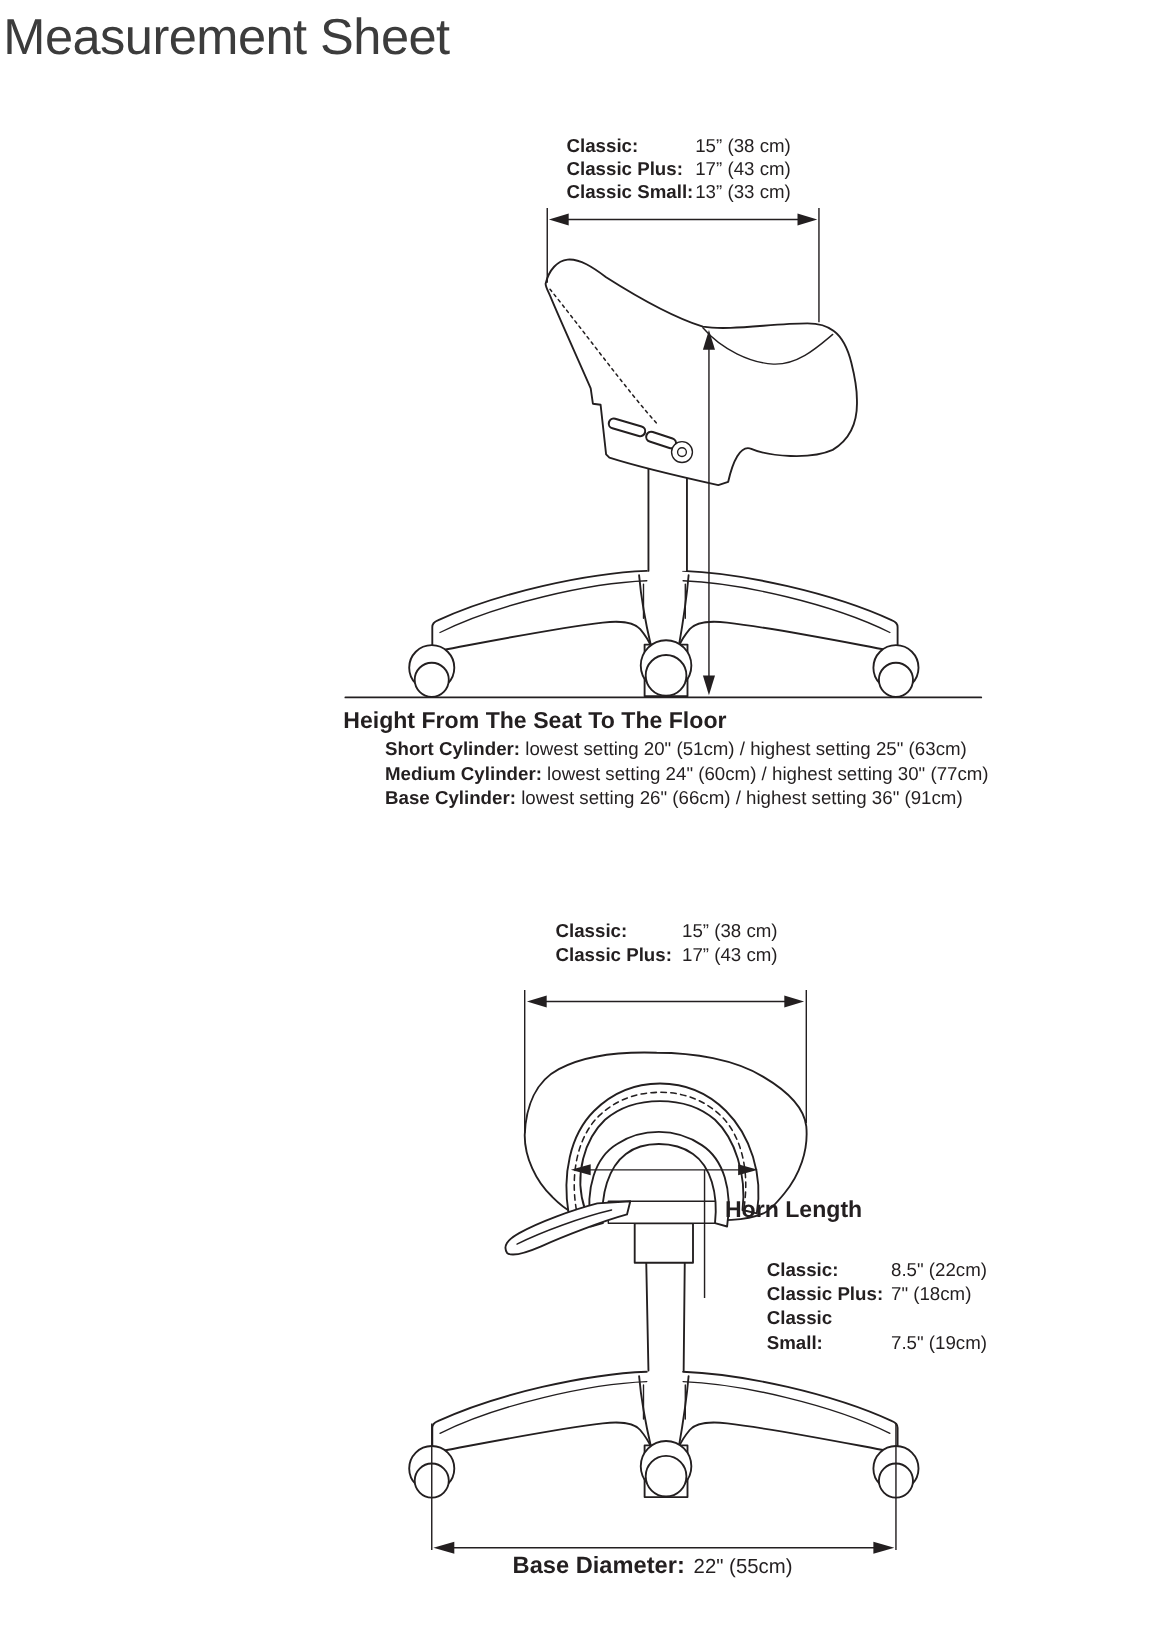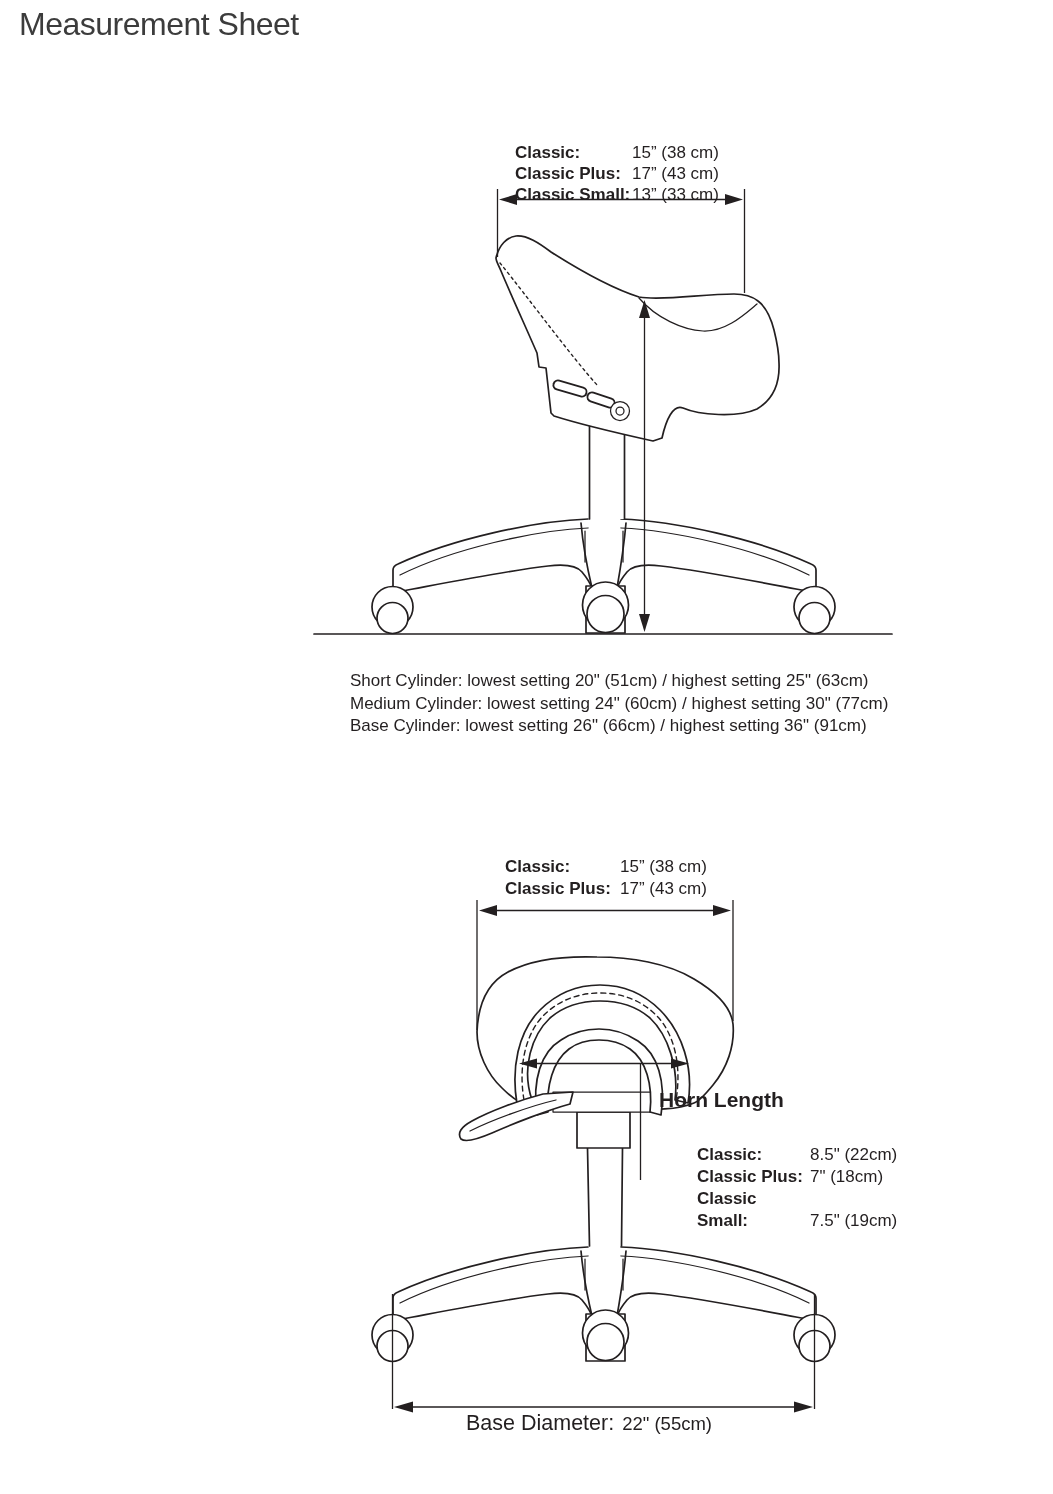--- a/index.html
+++ b/index.html
@@ -3,45 +3,45 @@
 <meta charset="utf-8">
 <style>
   :root{ --ink:#231f20; --title:#3c3c3c; --bg:#ffffff; }
   html,body{margin:0;padding:0;background:#e8e8e8;}
   .page{
     position:relative; width:1053px; height:1494px; background:var(--bg);
     margin:0 auto; overflow:hidden;
     font-family:"Liberation Sans", sans-serif; color:var(--ink);
   }
   .page-title{
-    position:absolute; left:19px; top:6px;
-    font-size:32px; font-weight:200; letter-spacing:-0.5px; color:var(--title);
+    position:absolute; left:3px; top:6px;
+    font-size:46px; font-weight:200; letter-spacing:-0.5px; color:var(--title);
   }
   svg.art{ position:absolute; left:0; top:0; }
   svg .ln{ stroke:var(--ink); fill:none; stroke-width:1.7; stroke-linejoin:round; stroke-linecap:round;}
   svg .thin{ stroke-width:1.25; }
   svg .dim{ stroke:var(--ink); fill:none; stroke-width:1.3; }
   svg .wf{ fill:#ffffff; }
   svg .nofill-white{ fill:#ffffff; stroke:none; }
   svg .hd{ fill:var(--ink); stroke:none; }
   svg .capo{ stroke:var(--ink); stroke-width:11; stroke-linecap:round; }
   svg .capi{ stroke:#ffffff; stroke-width:7.2; stroke-linecap:round; }
   svg .dash{ stroke-dasharray:2.5 3.6; stroke-width:1.4; }
   svg .dash2{ stroke-dasharray:5 4; stroke-width:1.4; }
 
-  .dim-block{ position:absolute; font-size:17px; line-height:21px;margin-top:20px; }
+  .dim-block{ position:absolute; font-size:17px; line-height:21px; }
   .dim-block .dl{ display:inline-block; font-weight:bold; }
   .dim-block .dv{ }
   .sec-heading{ position:absolute; font-weight:bold; font-size:21px; }
   .hsec-rows{ position:absolute; font-size:17px; line-height:22.6px; white-space:nowrap; }
-  .hsec-rows b{ font-weight:normal; }
+  .hsec-rows b{ font-weight:bold; }
   .horn-rows{ position:absolute; font-size:17px; line-height:22px; }
   .horn-rows .dl{ display:inline-block; width:113px; font-weight:bold; }
   .base-line{ position:absolute; white-space:nowrap; }
-  .base-line .bl{ font-weight:normal; font-size:21.5px; }
+  .base-line .bl{ font-weight:bold; font-size:21.5px; }
   .base-line .bv{ font-size:18.5px; margin-left:8px; }
 </style>
 </head>
 <body>
 
 <div class="page">
 
   <div class="page-title">Measurement Sheet</div>
 
   <svg class="art" width="1053" height="1494" viewBox="0 0 1053 1494">
@@ -185,20 +185,21 @@
       <span class="dl" style="width:117px">Classic:</span><span class="dv">15” (38 cm)</span>
     </div>
     <div>
       <span class="dl" style="width:117px">Classic Plus:</span><span class="dv">17” (43 cm)</span>
     </div>
     <div>
       <span class="dl" style="width:117px">Classic Small:</span><span class="dv">13” (33 cm)</span>
     </div>
   </div>
 
+  <div class="sec-heading" style="left:312px; top:644px;">Height From The Seat To The Floor</div>
   <div class="hsec-rows" style="left:350px; top:670px;">
     <div><b>Short Cylinder:</b> <span>lowest setting 20" (51cm) / highest setting 25" (63cm)</span></div>
     <div><b>Medium Cylinder:</b> <span>lowest setting 24" (60cm) / highest setting 30" (77cm)</span></div>
     <div><b>Base Cylinder:</b> <span>lowest setting 26" (66cm) / highest setting 36" (91cm)</span></div>
   </div>
 
   <div class="dim-block" style="left:505px; top:836px; line-height:21.5px;">
     <div>
       <span class="dl" style="width:115px">Classic:</span><span class="dv">15” (38 cm)</span>
     </div>

